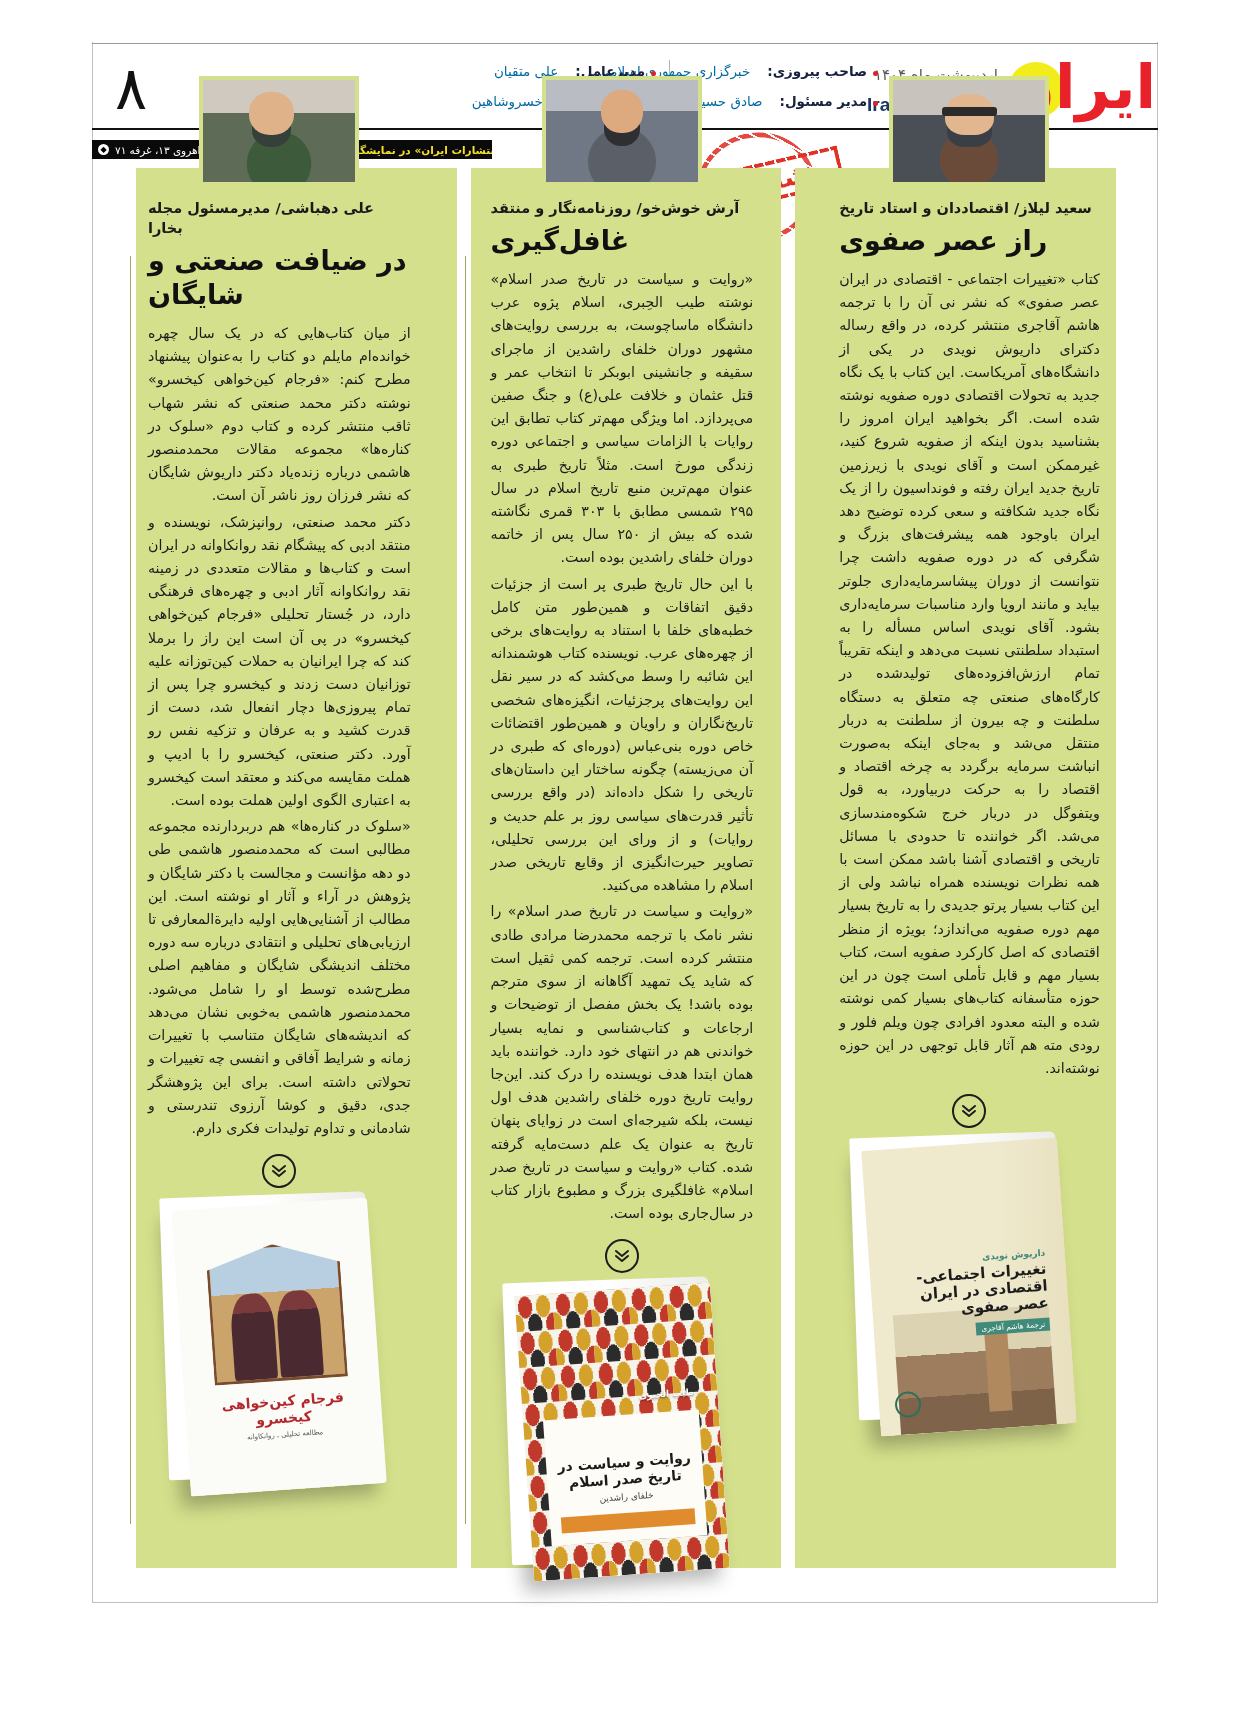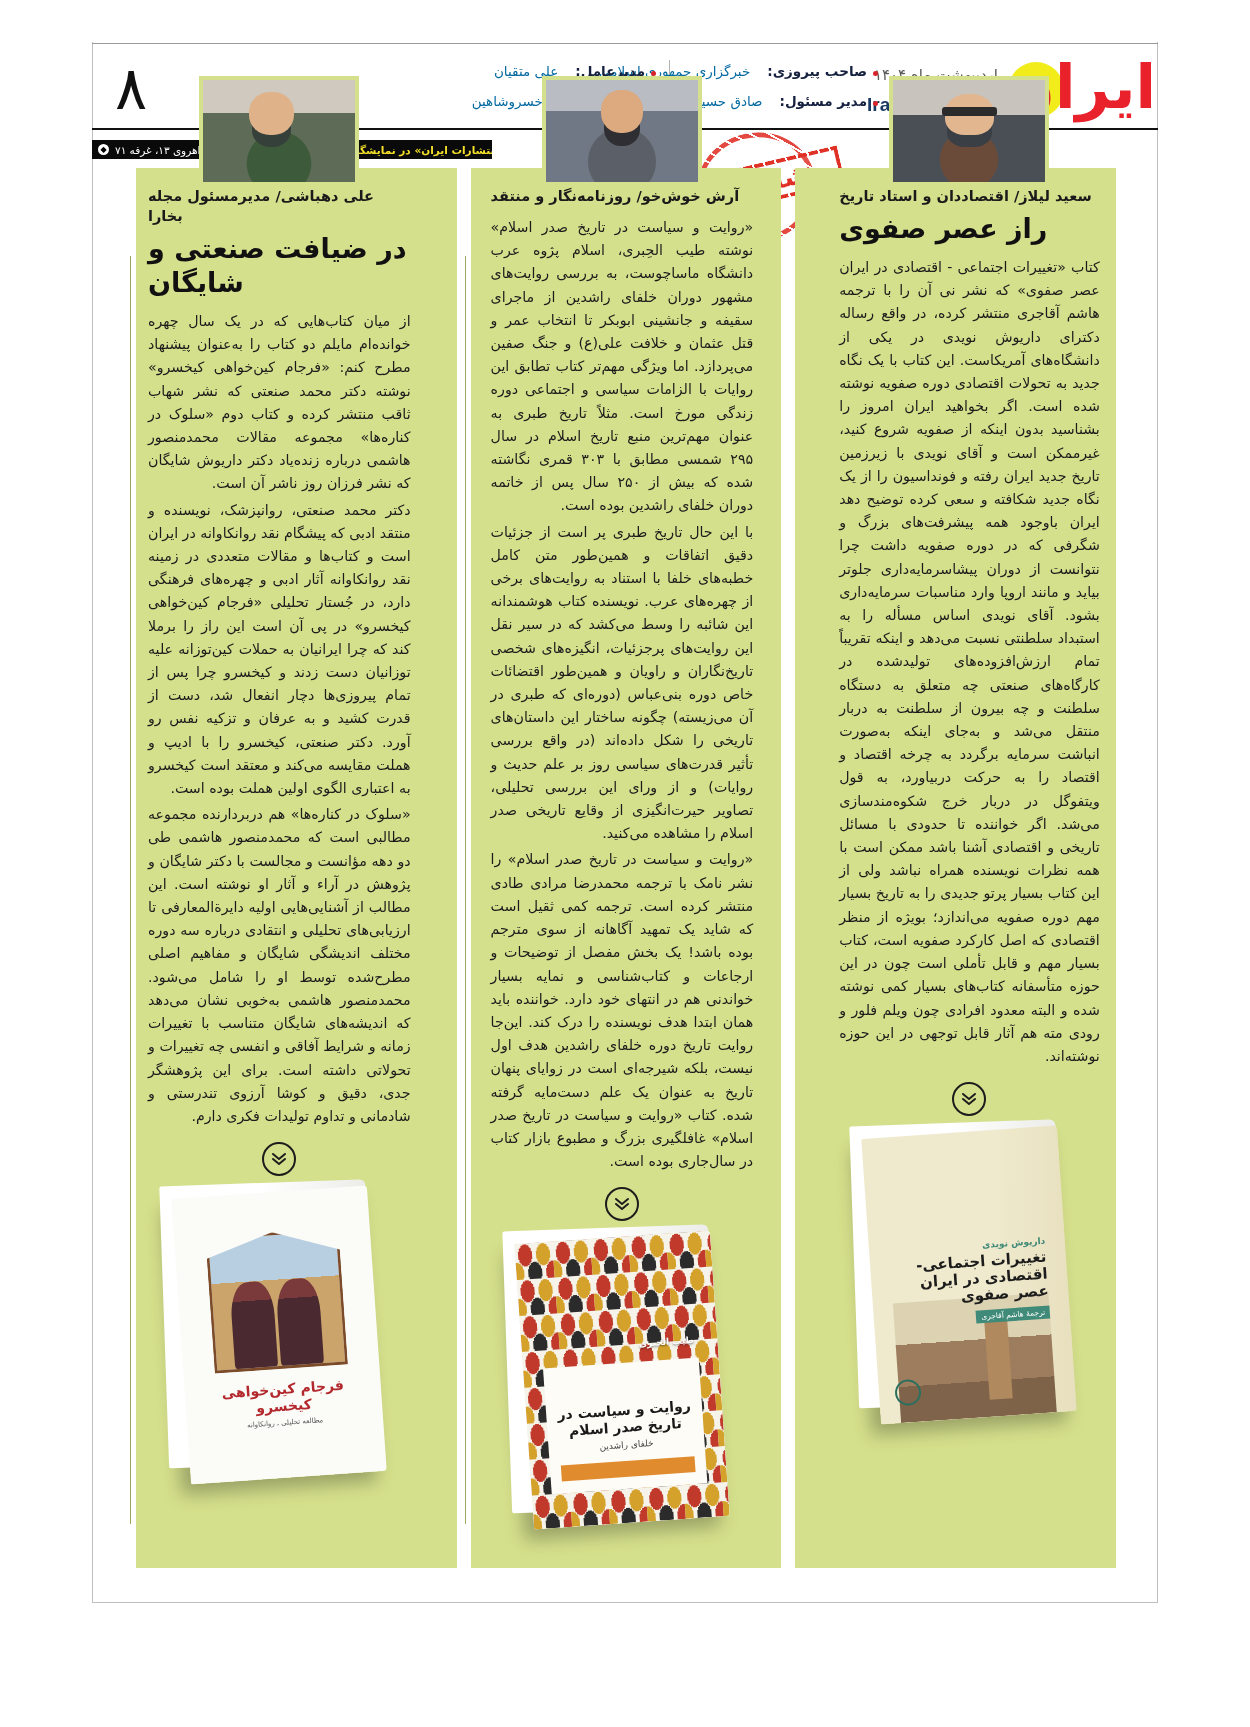--- a/index.html
+++ b/index.html
@@ -164,21 +164,21 @@
       background:#dda97f; border-radius:46%; box-shadow: 0 16px 0 -3px #2f2f33; }
 
   .pf.p3 { background:
       radial-gradient(circle at 50% 82%, #3d5a3a 0 28%, transparent 29%),
       linear-gradient(180deg, #cfc9bf 0 32%, #5d6b57 32% 100%); }
   .pf.p3::after { content:""; position:absolute; left:30%; top:12%; width:30%; height:42%;
       background:#e0b289; border-radius:46%; box-shadow: 0 15px 0 -3px #36403a; }
 
   
   .byline {
-    text-align: left; direction: rtl;
+    margin-top: 12px; text-align: left; direction: rtl;
     font-size: 14.5px; font-weight: 700; color: #1a1a1a; line-height: 20px;
   }
   .col.c-right .byline, .col.c-mid .byline, .col.c-left .byline { text-align: left; }
   .headline {
     margin-top: 6px; text-align: left; direction: rtl;
     font-size: 27px; font-weight: 700; color: #111; line-height: 34px;
     letter-spacing: -.5px;
   }
 
   .body {
@@ -367,20 +367,21 @@
     </div>
 
     <div class="col c-mid">
       <div class="col-bg"></div>
       <div class="col-divider"></div>
       <div class="col-inner">
         <div class="portrait">
             <div class="pf p2"></div>
           </div>
         <div class="byline">آرش خوش‌خو/ روزنامه‌نگار و منتقد</div>
+        <div class="headline">غافل‌گیری</div>
         <div class="body">
           <p>«روایت و سیاست در تاریخ صدر اسلام» نوشته طیب الحِبری، اسلام پژوه عرب دانشگاه ماساچوست، به بررسی روایت‌های مشهور دوران خلفای راشدین از ماجرای سقیفه و جانشینی ابوبکر تا انتخاب عمر و قتل عثمان و خلافت علی(ع) و جنگ صفین می‌پردازد. اما ویژگی مهم‌تر کتاب تطابق این روایات با الزامات سیاسی و اجتماعی دوره زندگی مورخ است. مثلاً تاریخ طبری به عنوان مهم‌ترین منبع تاریخ اسلام در سال ۲۹۵ شمسی مطابق با ۳۰۳ قمری نگاشته شده که بیش از ۲۵۰ سال پس از خاتمه دوران خلفای راشدین بوده است.</p>
           <p>با این حال تاریخ طبری پر است از جزئیات دقیق اتفاقات و همین‌طور متن کامل خطبه‌های خلفا با استناد به روایت‌های برخی از چهره‌های عرب. نویسنده کتاب هوشمندانه این شائبه را وسط می‌کشد که در سیر نقل این روایت‌های پرجزئیات، انگیزه‌های شخصی تاریخ‌نگاران و راویان و همین‌طور اقتضائات خاص دوره بنی‌عباس (دوره‌ای که طبری در آن می‌زیسته) چگونه ساختار این داستان‌های تاریخی را شکل داده‌اند (در واقع بررسی تأثیر قدرت‌های سیاسی روز بر علم حدیث و روایات) و از ورای این بررسی تحلیلی، تصاویر حیرت‌انگیزی از وقایع تاریخی صدر اسلام را مشاهده می‌کنید.</p>
           <p>«روایت و سیاست در تاریخ صدر اسلام» را نشر نامک با ترجمه محمدرضا مرادی طادی منتشر کرده است. ترجمه کمی ثقیل است که شاید یک تمهید آگاهانه از سوی مترجم بوده باشد! یک بخش مفصل از توضیحات و ارجاعات و کتاب‌شناسی و نمایه بسیار خواندنی هم در انتهای خود دارد. خواننده باید همان ابتدا هدف نویسنده را درک کند. این‌جا روایت تاریخ دوره خلفای راشدین هدف اول نیست، بلکه شیرجه‌ای است در زوایای پنهان تاریخ به عنوان یک علم دست‌مایه گرفته شده. کتاب «روایت و سیاست در تاریخ صدر اسلام» غافلگیری بزرگ و مطبوع بازار کتاب در سال‌جاری بوده است.</p>
         </div>
         <div class="chev">
           <svg width="18" height="18" viewBox="0 0 18 18" aria-hidden="true">
             <path d="M3 4 L9 9 L15 4" fill="none" stroke="#1d1d1d" stroke-width="2" stroke-linecap="round" stroke-linejoin="round"></path>
             <path d="M3 9 L9 14 L15 9" fill="none" stroke="#1d1d1d" stroke-width="2" stroke-linecap="round" stroke-linejoin="round"></path>
           </svg>

